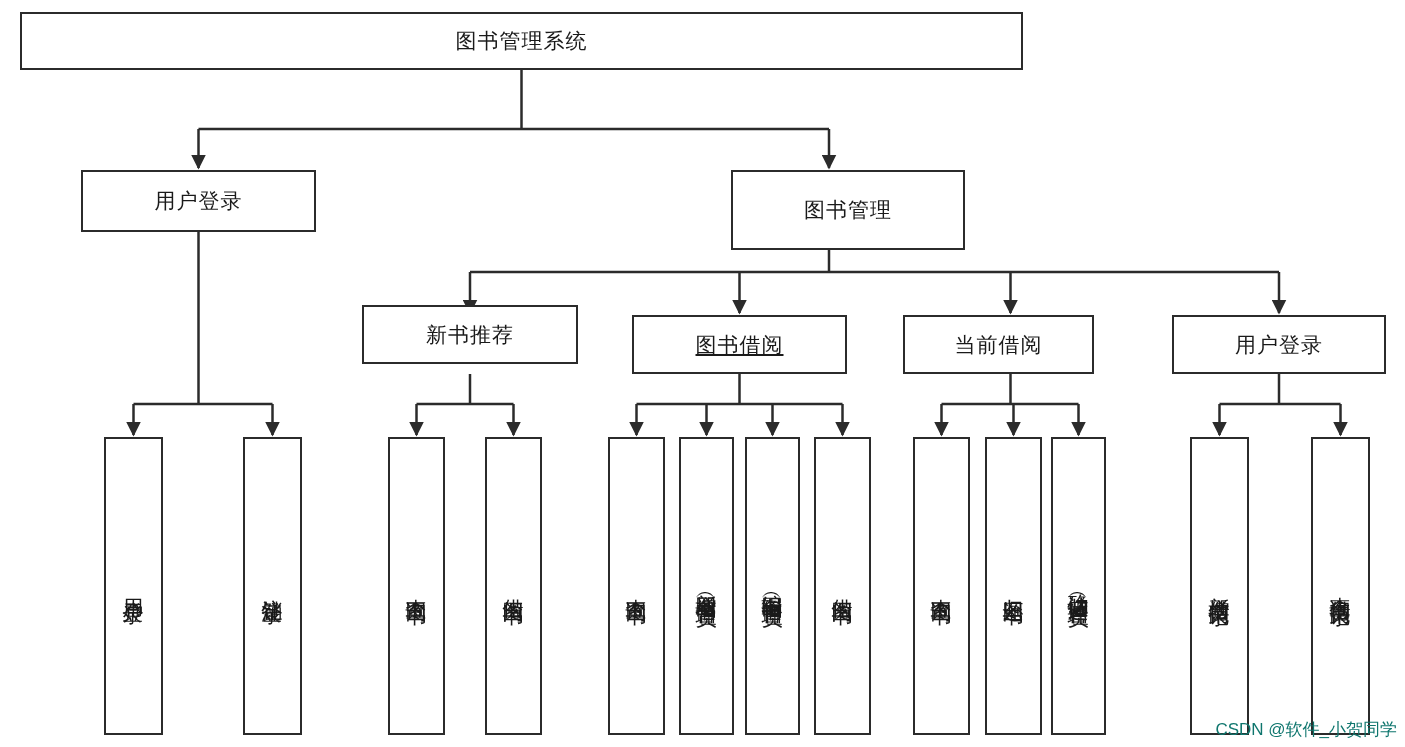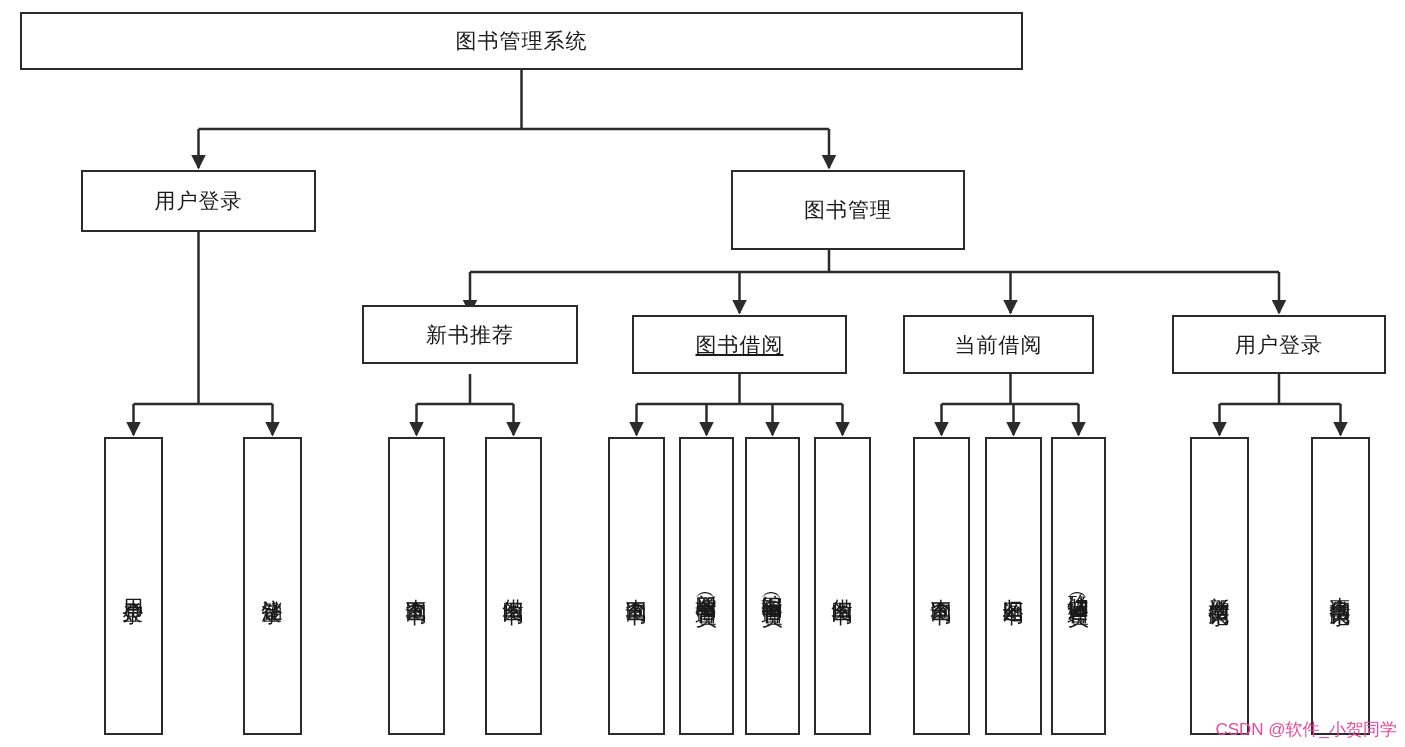--- a/index.html
+++ b/index.html
@@ -49,21 +49,21 @@
     writing-mode: vertical-rl;
     text-orientation: upright;
     display: block;
     white-space: nowrap;
   }
   .watermark {
     position: absolute;
     right: 8px;
     bottom: 6px;
     font-size: 17px;
-    color: #ec4899;
+    color: #0f766e;
     white-space: nowrap;
     font-family: "Liberation Sans", "DejaVu Sans", sans-serif;
   }
 </style>
 </head>
 <body>
 
 <div id="canvas">
 
   <svg id="edges" viewBox="0 0 1405 747">

